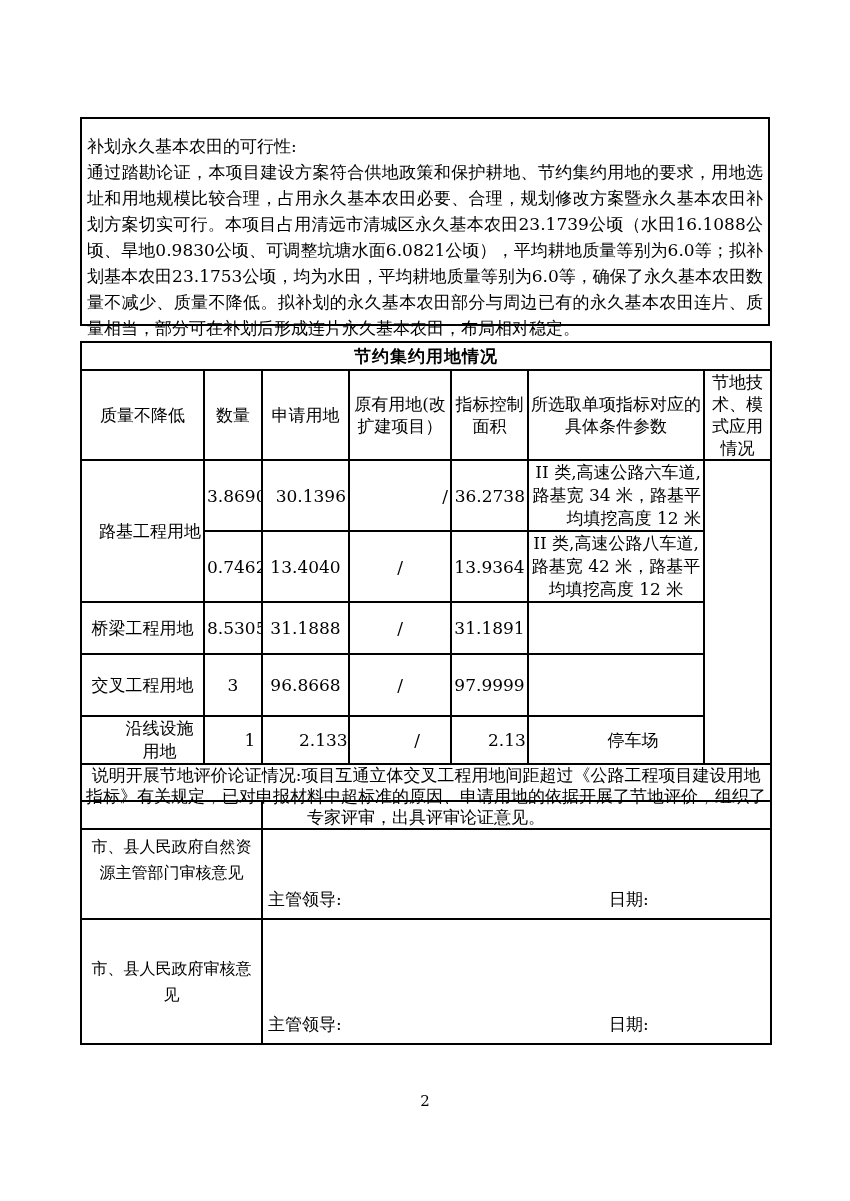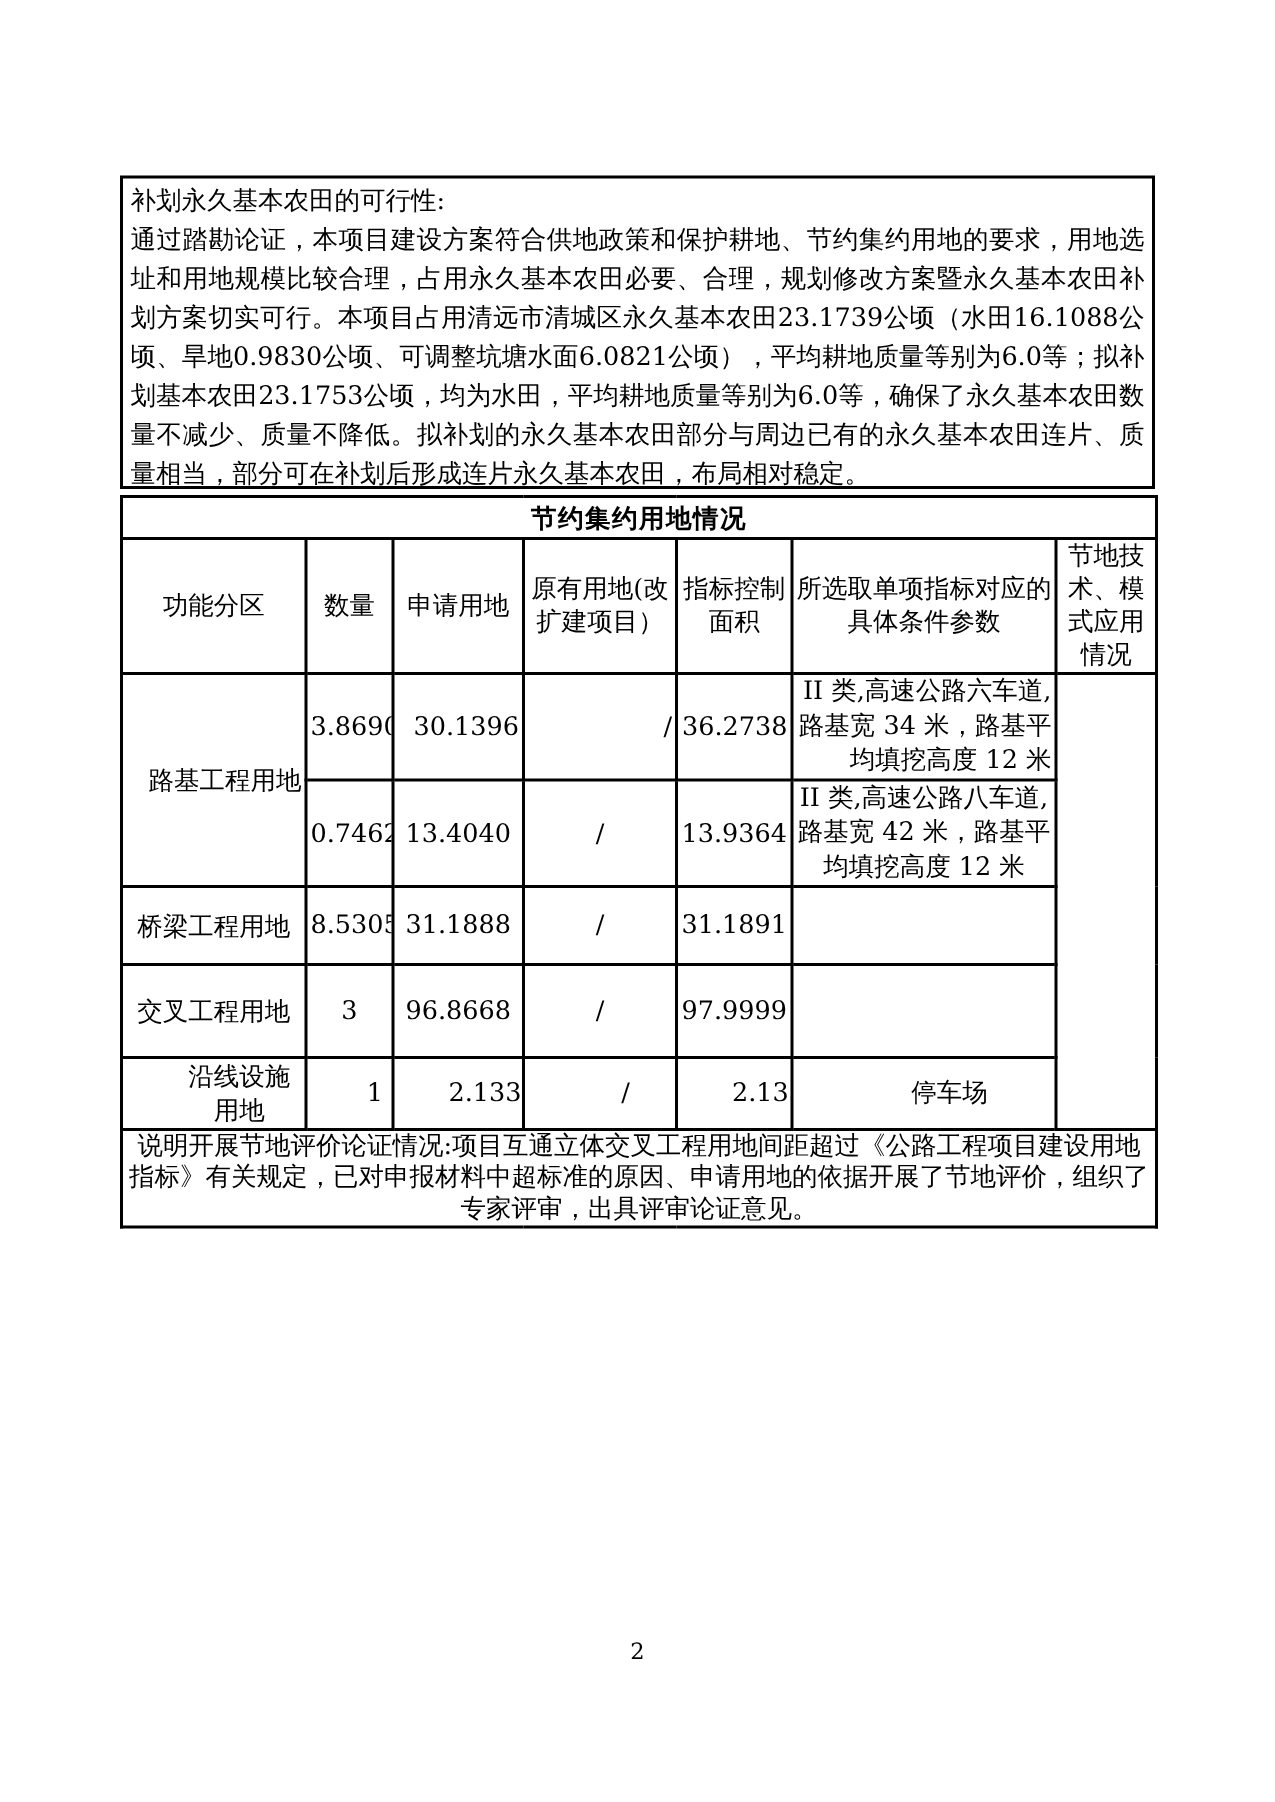--- a/index.html
+++ b/index.html
@@ -7,28 +7,28 @@
   body {
     width:850px; height:1201px; position:relative;
     font-family:"DejaVu Serif","Liberation Serif",serif;
     color:#000;
   }
   .page { position:absolute; inset:0; background:#fff; }
 
   
   .feasibility {
     position:absolute; left:80px; top:117px; width:690px; height:209px;
-    border:2px solid #000; padding:2px 5px;
+    border:2px solid #000; padding:14px 5px;
     font-size:17px; line-height:26px;
   }
   .feasibility .f-body { text-align:justify; }
 
   
   table.main {
-    position:absolute; left:80px; top:330px; width:690px;
+    position:absolute; left:80px; top:341px; width:690px;
     border-collapse:collapse; table-layout:fixed;
   }
   table.main td {
     border:2px solid #000; text-align:center; vertical-align:middle;
     font-size:17px; padding:0 2px; overflow:hidden;
   }
   td.tbl-title { height:28px; font-weight:bold; letter-spacing:1px; }
   tr.hdr td { height:87px; line-height:22px; }
   td.params { font-size:16px; line-height:23px; padding:0 3px; }
   td.zone  { letter-spacing:0; }
@@ -82,21 +82,21 @@
       <col style="width:102px">
         <col style="width:77px">
         <col style="width:176px">
       <col style="width:67px">
     </colgroup>
     <tbody>
         <tr>
       <td class="tbl-title" colspan="7">节约集约用地情况</td>
     </tr>
     <tr class="hdr">
-      <td>功能分区</td>
+      <td>质量不降低</td>
       <td>数量</td>
       <td>申请用地</td>
       <td>原有用地(改扩建项目）</td>
       <td>指标控制面积</td>
       <td>所选取单项指标对应的具体条件参数</td>
       <td>节地技术、模式应用情况</td>
     </tr>
     <tr class="r1">
       <td class="zone" rowspan="2">路基工程用地</td>
       <td>3.8690</td>
@@ -136,16 +136,42 @@
       <td>/</td>
       <td>2.1333</td>
       <td class="params">停车场</td>
     </tr>
     <tr>
       <td class="note" colspan="7">说明开展节地评价论证情况:项目互通立体交叉工程用地间距超过《公路工程项目建设用地指标》有关规定，已对申报材料中超标准的原因、申请用地的依据开展了节地评价，组织了专家评审，出具评审论证意见。</td>
     </tr>
   </tbody>
     </table>
 
+  <table class="approval">
+    <colgroup>
+        <col style="width:181px">
+        <col style="width:509px">
+      </colgroup>
+    <tbody>
+        <tr class="appr-1">
+      <td class="appr-label">市、县人民政府自然资源主管部门审核意见</td>
+      <td class="appr-body">
+        <div class="sign-row">
+          <span class="sign-leader">主管领导:</span>
+          <span class="sign-date">日期:</span>
+        </div>
+      </td>
+    </tr>
+    <tr class="appr-2">
+      <td class="appr-label">市、县人民政府审核意见</td>
+      <td class="appr-body">
+        <div class="sign-row">
+          <span class="sign-leader">主管领导:</span>
+          <span class="sign-date">日期:</span>
+        </div>
+      </td>
+    </tr>
+  </tbody>
+    </table>
 
   <div class="page-number">2</div>
 
 </div>
 
 </body></html>

